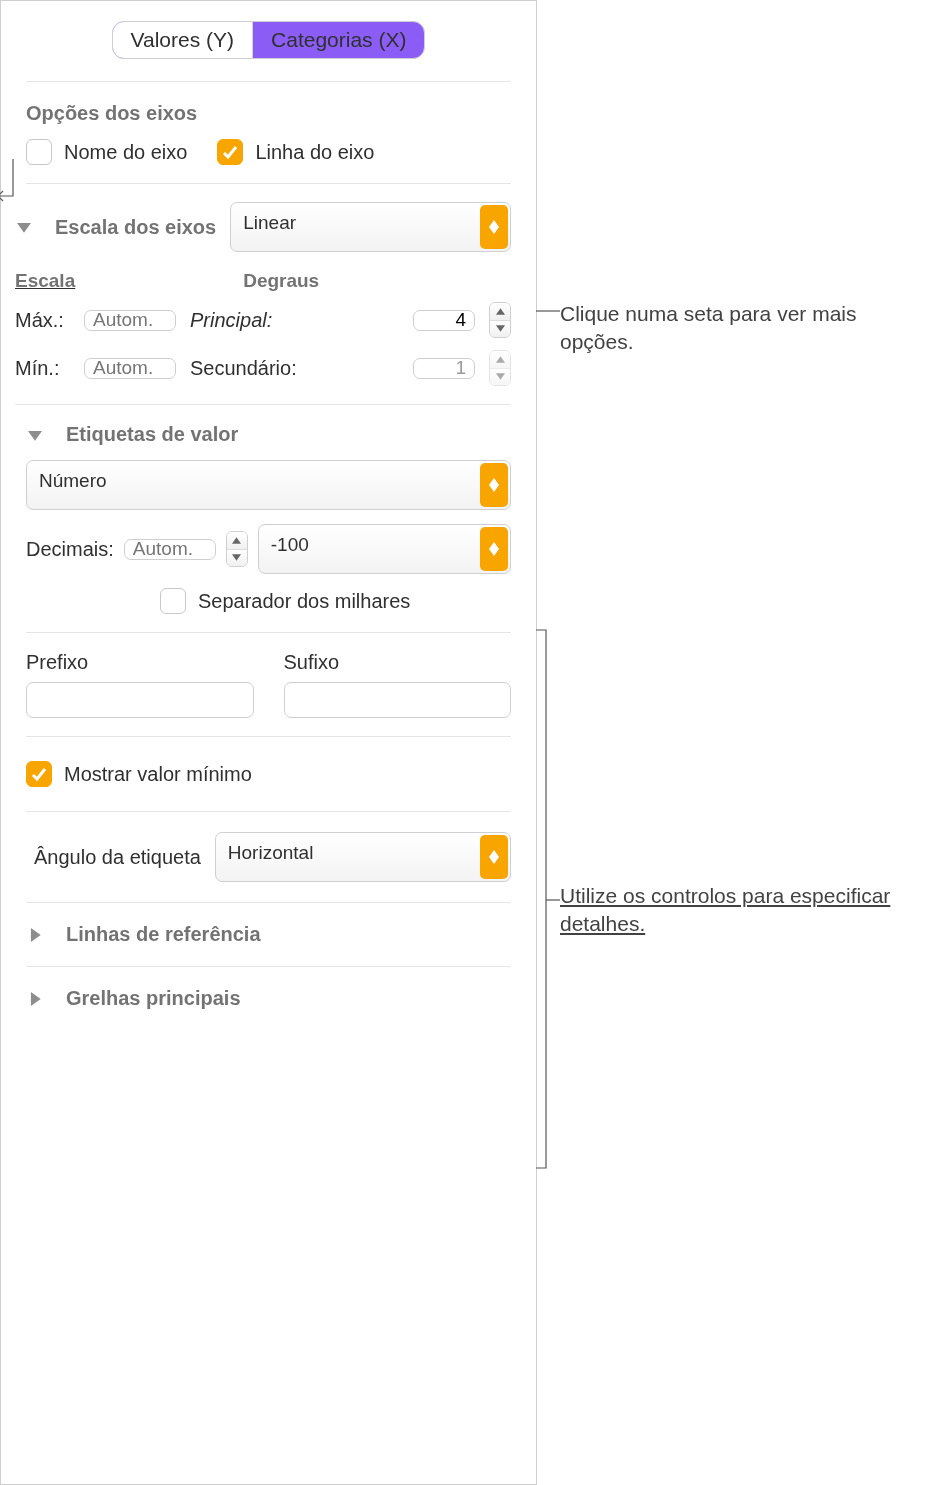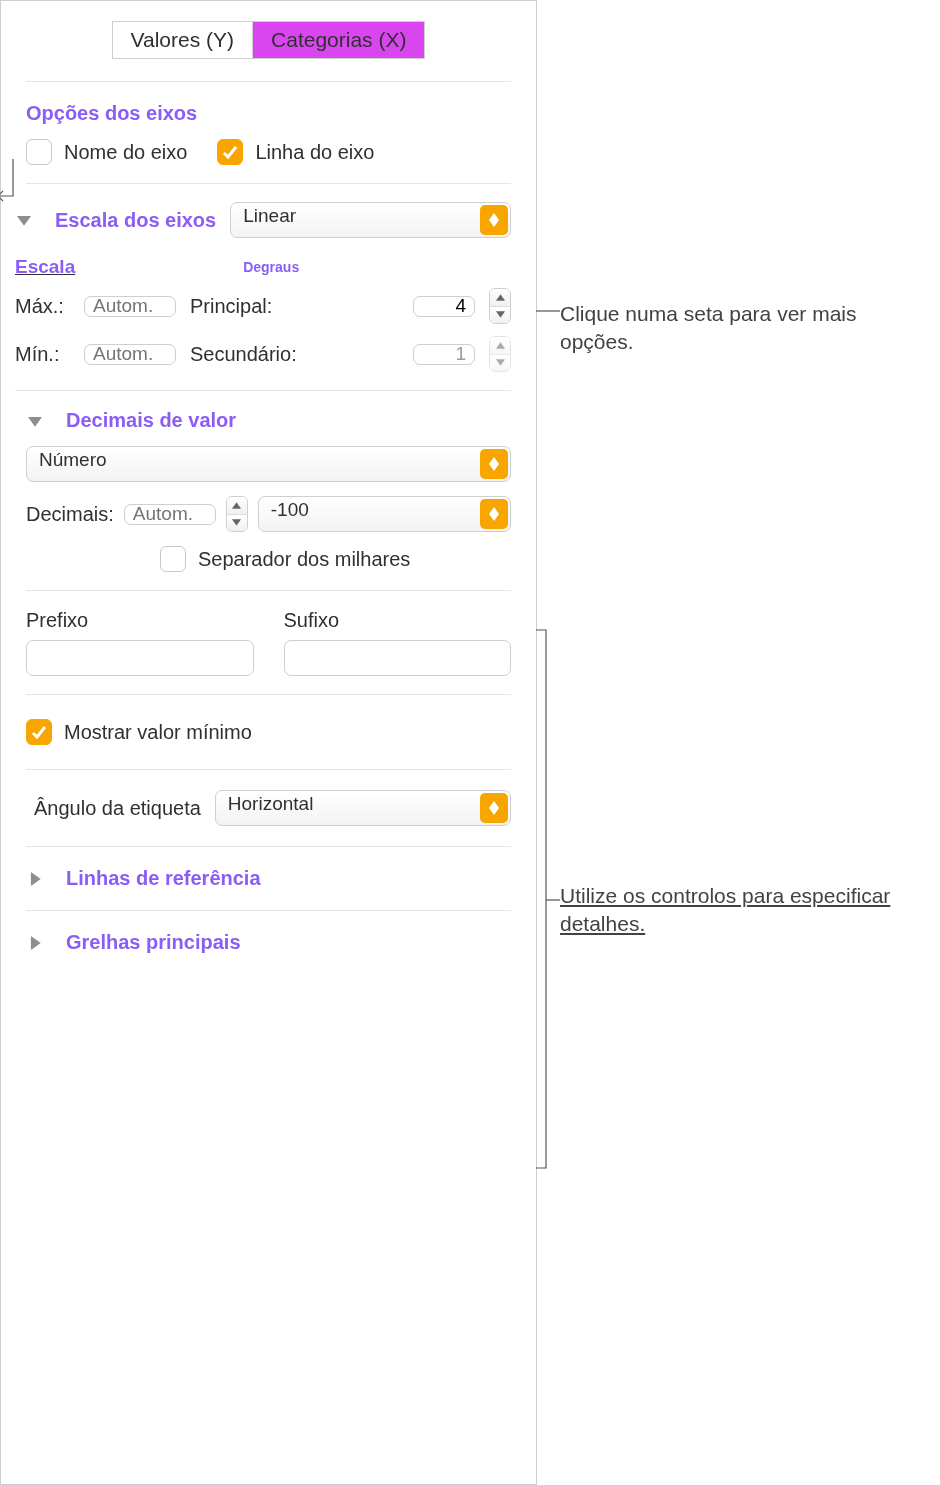--- a/index.html
+++ b/index.html
@@ -39,35 +39,35 @@
   
   .subtab-wrap {
     display:flex; justify-content:center;
     padding: 20px 0 22px 0;
     border-bottom:1px solid #e5e5e5;
     margin:0 25px;
   }
   .seg {
     display:flex;
     border:1px solid #cfcfcf;
-    border-radius: 0;
+    border-radius: 12px;
     overflow:hidden;
-    background:#d946ef;
+    background:#8b5cf6;
     justify-content:space-between;
   }
   .seg-btn {
     padding:6px 18px;
     font-size:21px;
     cursor:pointer;
     color:#303030;
   }
   .seg-btn.active { background:#fff; box-shadow:0 1px 2px rgba(0,0,0,.15);}
   .seg-btn + .seg-btn { border-left:1px solid #d4d4d4;}
   .section-in { margin:0 25px; border-bottom:1px solid #e5e5e5; padding:18px 0;}
-  .h { font-weight:700; font-size:20px; color:#8b5cf6; }
+  .h { font-weight:700; font-size:20px; color:#737373; }
   .row { display:flex; align-items:center; }
   .gap { gap:30px; }
   .chk-row { display:flex; align-items:center; gap:12px;}
   .checkbox {
     width:26px; height:26px; border-radius:6px;
     border:1px solid #c8c8c8; background:#fff;
     display:flex; align-items:center; justify-content:center;
     cursor:pointer;
   }
   .checkbox.checked {
@@ -82,21 +82,21 @@
     display:inline-flex; align-items:center; justify-content:center;
     margin-right:8px;
     cursor:pointer;
   }
   .disc svg { width:14px; height:14px; stroke:#8e8e8e; fill:#8e8e8e;}
   
   .select {
     display:flex; align-items:center;
     border:1px solid #cfcfcf; border-radius:7px;
     background:linear-gradient(#fff,#f3f3f3);
-    height:36px;
+    height:50px;
     position:relative;
     padding:0 34px 8px 12px;
     cursor:pointer;
   }
   .select.full { width:100%; }
   .select-arrows {
     position:absolute; right:2px; top:2px; bottom:2px;
     width:28px;
     background:#f8a500; border-radius:5px;
     display:flex; flex-direction:column; align-items:center; justify-content:center;
@@ -191,28 +191,28 @@
             </svg>
         </span>
       </div>
     </div>
 
     <div class="row" style="margin-top:18px; gap:0;">
       <div style="flex:0 0 46%;text-decoration:underline;">
         <div class="h" style="font-size:19px;">Escala</div>
       </div>
       <div style="flex:1;">
-        <div class="h" style="font-size:14px;">Degraus</div>
+        <div class="h" style="font-size:19px;">Degraus</div>
       </div>
     </div>
 
     <div class="row" style="margin-top:10px; gap:14px; align-items:center;">
       <span class="lbl" style="width:55px;">Máx.:</span>
       <input class="numin" style="text-align: left; width: 92px;" placeholder="Autom.">
-      <span class="lbl" style="flex:0 0 auto;">Principal:</span>
+      <span class="lbl" style="flex:0 0 auto;font-style:italic;">Principal:</span>
       <div style="flex:1;"></div>
       <input class="numin val" style="width: 62px;" value="4">
       <div class="stepper">
         <button>
             <svg viewBox="0 0 10 7">
               <polygon points="0,7 10,7 5,0"></polygon>
             </svg>
           </button>
         <button>
             <svg viewBox="0 0 10 7">
@@ -244,21 +244,21 @@
   </div>
 
   <div style="margin:0 25px;">
     <div style="padding:18px 0; border-bottom:1px solid #e5e5e5;">
       <div class="row" style="align-items:center; gap:14px; margin-bottom:14px;">
         <span class="disc">
           <svg viewBox="0 0 12 12">
               <polygon points="1,3 11,3 6,10"></polygon>
             </svg>
         </span>
-        <span class="h">Decimais de valor</span>
+        <span class="h">Etiquetas de valor</span>
       </div>
       <div class="select full">
         <span>Número</span>
         <span class="select-arrows">
           <svg viewBox="0 0 10 7">
               <polygon points="0,7 10,7 5,0"></polygon>
             </svg>
           <svg viewBox="0 0 10 7">
               <polygon points="0,0 10,0 5,7"></polygon>
             </svg>

